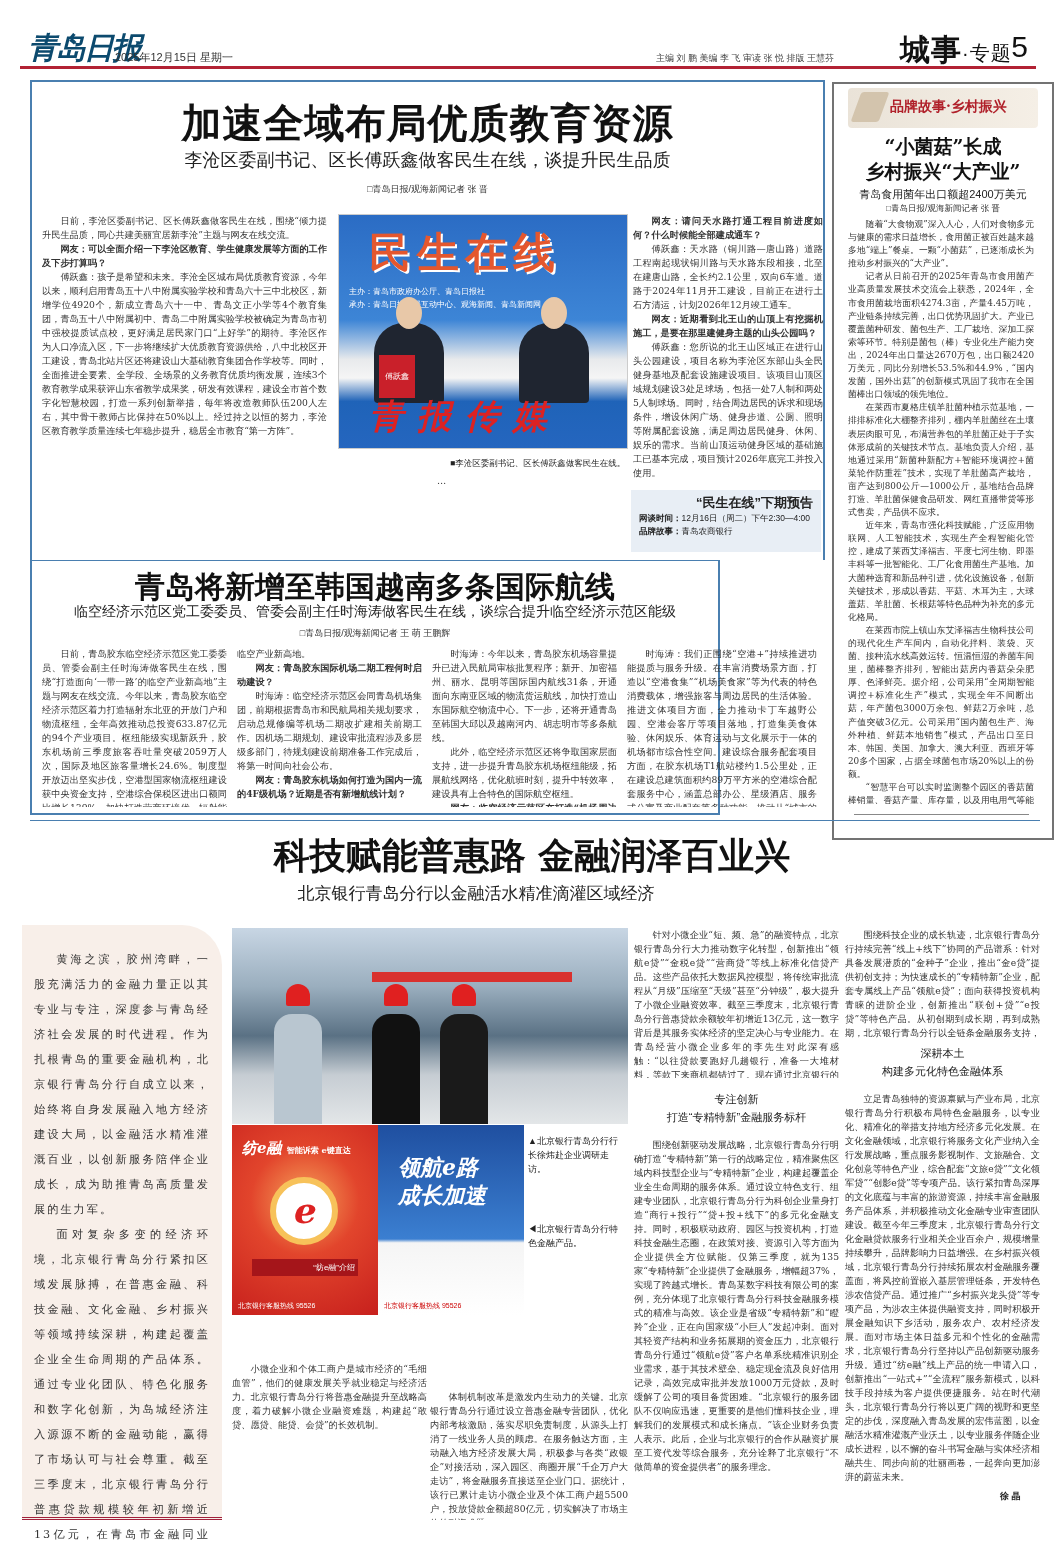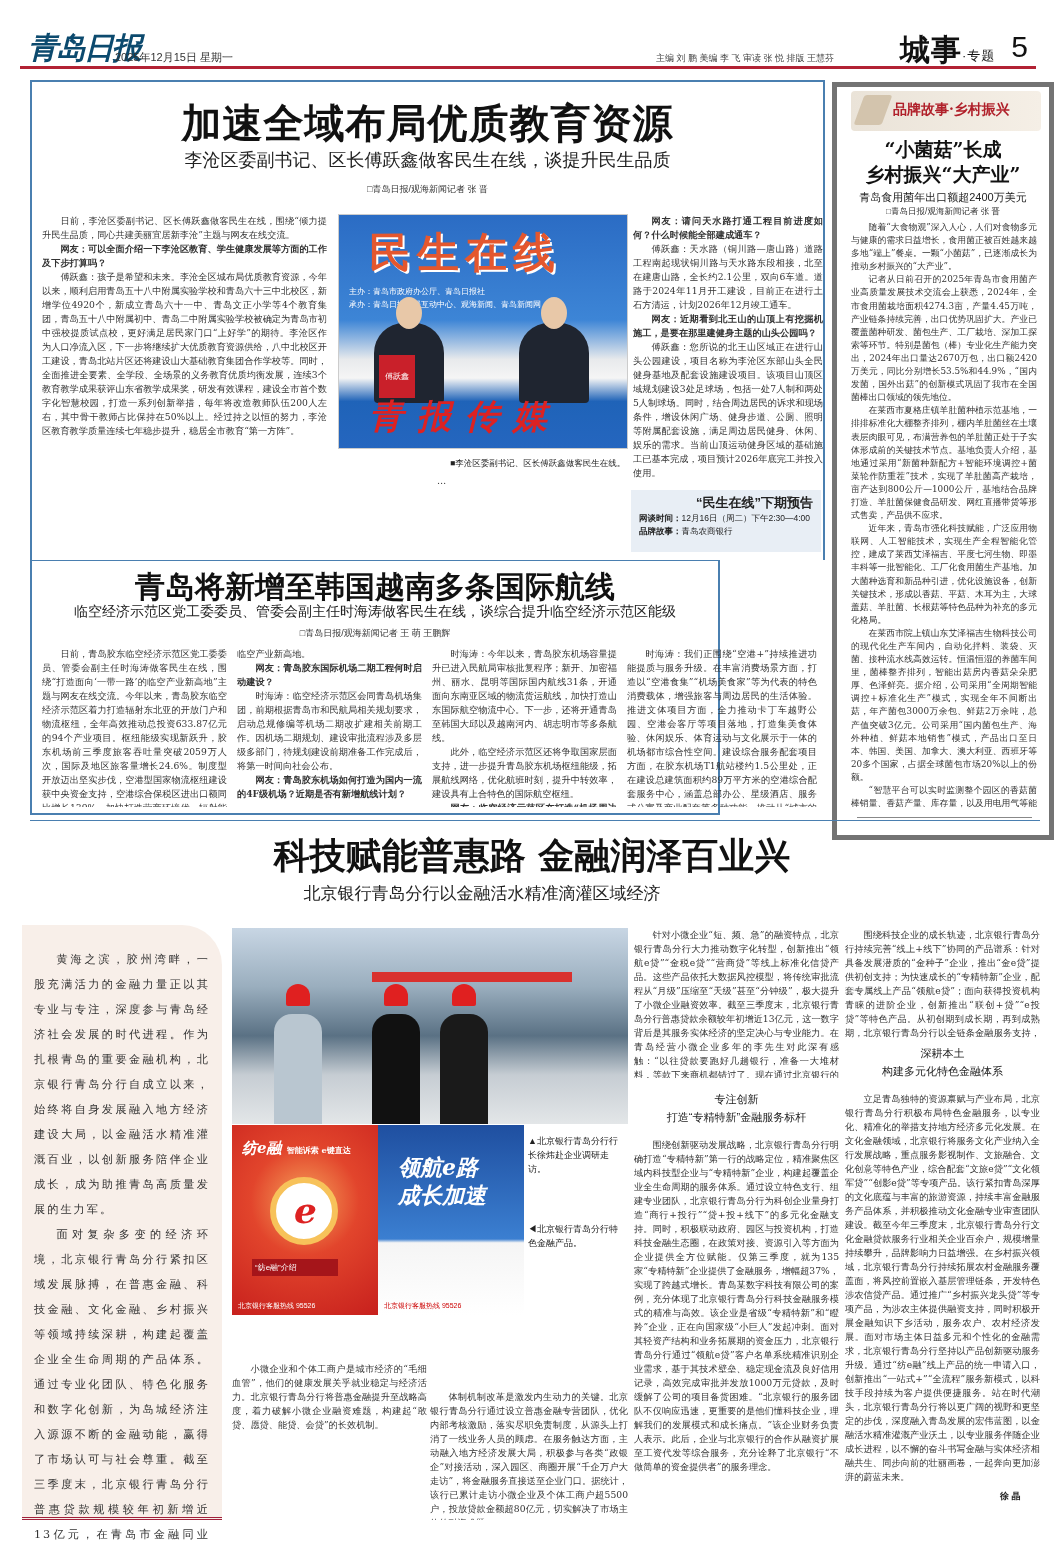--- a/index.html
+++ b/index.html
@@ -3,42 +3,42 @@
 <meta charset="utf-8">
 <style>
 *{box-sizing:border-box;margin:0;padding:0}
 body{width:1064px;height:1543px;background:#fff;font-family:"DejaVu Serif","Liberation Serif",serif;color:#222;position:relative;overflow:hidden}
 .abs{position:absolute}
 .masthead{left:20px;top:20px;width:1016px;height:46px}
 .logo{position:absolute;left:8px;top:8px;font-family:"DejaVu Serif",serif;font-size:30px;color:#0c4a6e;font-style:italic;font-weight:bold;letter-spacing:-2px}
 .date{position:absolute;left:95px;top:30px;font-family:"Liberation Sans",sans-serif;font-size:11px;color:#333}
 .editors{position:absolute;left:636px;top:32px;font-family:"Liberation Sans",sans-serif;font-size:9px;color:#444}
 .section{position:absolute;left:880px;top:10px;font-family:"Liberation Sans",sans-serif;font-size:30px;font-weight:bold;color:#111;letter-spacing:1px}
-.section small{font-size:13px;font-weight:normal}
+.section small{font-size:20px;font-weight:normal}
 .pageno{position:absolute;right:8px;top:10px;font-family:"Liberation Sans",sans-serif;font-size:30px;color:#111}
 .mrule{position:absolute;left:0;right:0;top:46px;height:3px;background:#b22234}
 .box1{left:30px;top:80px;width:795px;height:480px;border:2px solid #4a7fb0;border-bottom:none}
 .box2{left:30px;top:560px;width:690px;height:255px;border:2px solid #4a7fb0;border-top:1px solid #4a7fb0}
 .hl{font-family:"DejaVu Serif",serif;font-weight:bold;color:#111;text-align:center;width:100%}
 .sub{font-family:"Liberation Sans",sans-serif;color:#222;text-align:center;width:100%}
 .byline{font-size:9px;color:#333;text-align:center;width:100%;font-family:"Liberation Sans",sans-serif}
 .col{font-size:9.2px;line-height:14px;color:#333;text-align:justify;text-indent:2em}
 .col p{margin:0}
 .col .q{font-weight:bold;text-indent:2em}
 .photo1{left:338px;top:215px;width:290px;height:235px;background:linear-gradient(180deg,#2b6cc4 0%,#3d85d6 45%,#e8eaec 62%,#f5f5f5 70%,#1f63b8 80%,#2566bf 100%);border:1px solid #ccc}
 .ps-title{position:absolute;left:30px;top:10px;font-size:42px;color:#e4572e;font-weight:bold;text-shadow:2px 2px 0 #fff;letter-spacing:6px}
 .ps-info{position:absolute;left:10px;top:70px;font-size:8px;color:#fff;font-family:"Liberation Sans",sans-serif;line-height:13px}
 .ps-brand{position:absolute;left:30px;bottom:8px;font-size:34px;color:#d22;font-style:italic;font-weight:bold;letter-spacing:14px}
 .person{position:absolute;width:70px;height:80px;background:#1f2530;border-radius:30px 30px 4px 4px}
 .person:before{content:"";position:absolute;left:22px;top:-26px;width:26px;height:32px;background:#e8c8a8;border-radius:50%}
 .caption{font-size:8.5px;color:#222;font-family:"Liberation Sans",sans-serif}
 .notice{left:631px;top:490px;width:190px;height:62px;background:#e8eef5;padding:4px 8px}
 .notice .t{font-size:13px;font-weight:bold;text-align:right;font-family:"Liberation Sans",sans-serif}
 .notice .r{font-size:8.5px;line-height:13px;font-family:"Liberation Sans",sans-serif}
-.rbox{left:832px;top:82px;width:222px;height:758px;border:5px solid #737373}
+.rbox{left:832px;top:82px;width:222px;height:758px;border:2px solid #737373}
 .rbanner{position:absolute;left:14px;top:4px;width:190px;height:40px;background:linear-gradient(90deg,#eae3d8,#f5efe6);border-radius:4px}
 .rbanner span{position:absolute;left:42px;top:10px;font-size:14px;font-weight:bold;color:#b0202a}
 .rbanner i{position:absolute;left:8px;top:4px;width:28px;height:30px;background:#c9b79a;transform:skew(-20deg);border-radius:3px;opacity:.7}
 .pink{left:22px;top:925px;width:200px;height:595px;background:#f8efe9;border-radius:0 40px 0 0;border-bottom:3px double #a0203a}
 .pink .col{font-size:11.2px;line-height:25px;letter-spacing:2px;font-family:"DejaVu Serif",serif;color:#333}
 .factory{left:232px;top:928px;width:396px;height:196px;background:linear-gradient(180deg,#c8d6e4 0%,#9aaebe 30%,#5a7184 55%,#c6cdd3 75%,#e3e6e8 100%);overflow:hidden}
 .crane{position:absolute;left:140px;top:44px;width:200px;height:10px;background:#d9312e}
 .worker{position:absolute;bottom:0;width:48px;height:110px;border-radius:18px 18px 0 0}
 .worker:before{content:"";position:absolute;left:12px;top:-30px;width:24px;height:22px;background:#e02020;border-radius:12px 12px 2px 2px}
 .ads{left:232px;top:1125px;width:292px;height:190px}
@@ -146,21 +146,21 @@
     <p>在莱西市夏格庄镇羊肚菌种植示范基地，一排排标准化大棚整齐排列，棚内羊肚菌丝在土壤表层肉眼可见，布满营养包的羊肚菌正处于子实体形成前的关键技术节点。基地负责人介绍，基地通过采用“新菌种新配方+智能环境调控+菌菜轮作防重茬”技术，实现了羊肚菌高产栽培，亩产达到800公斤—1000公斤，基地结合品牌打造、羊肚菌保健食品研发、网红直播带货等形式售卖，产品供不应求。</p>
     <p>近年来，青岛市强化科技赋能，广泛应用物联网、人工智能技术，实现生产全程智能化管控，建成了莱西艾泽福吉、平度七河生物、即墨丰科等一批智能化、工厂化食用菌生产基地。加大菌种选育和新品种引进，优化设施设备，创新关键技术，形成以香菇、平菇、木耳为主，大球盖菇、羊肚菌、长根菇等特色品种为补充的多元化格局。</p>
     <p>在莱西市院上镇山东艾泽福吉生物科技公司的现代化生产车间内，自动化拌料、装袋、灭菌、接种流水线高效运转。恒温恒湿的养菌车间里，菌棒整齐排列，智能出菇房内香菇朵朵肥厚、色泽鲜亮。据介绍，公司采用“全周期智能调控+标准化生产”模式，实现全年不间断出菇，年产菌包3000万余包、鲜菇2万余吨，总产值突破3亿元。公司采用“国内菌包生产、海外种植、鲜菇本地销售”模式，产品出口至日本、韩国、美国、加拿大、澳大利亚、西班牙等20多个国家，占据全球菌包市场20%以上的份额。</p>
     <p>“智慧平台可以实时监测整个园区的香菇菌棒销量、香菇产量、库存量，以及用电用气等能耗数据。”七河生物相关负责人介绍，通过应用智慧化技术，整个园区实现了从进料、育种到生产、加工，再到储运、销售的全链条智慧化决策、智能化生产和精细化管理。一个人仅用一部手机，就可以管理20多个大棚，生产效率提高4倍，运营成本则降低30%。</p>
   </div>
   <div class="abs" style="left:20px;top:730px;width:175px;height:1px;background:#888"></div>
 </div>
 
 <div class="abs" style="left:30px;top:820px;width:1010px;height:1px;background:#4a7fb0"></div>
 <div class="abs hl" style="left:0;top:832px;width:1064px;font-size:36px">科技赋能普惠路  金融润泽百业兴</div>
-<div class="abs sub" style="left:6px;top:882px;width:952px;font-size:17px">北京银行青岛分行以金融活水精准滴灌区域经济</div>
+<div class="abs sub" style="left:0;top:882px;width:952px;font-size:17px">北京银行青岛分行以金融活水精准滴灌区域经济</div>
 
 <div class="abs pink">
   <div class="col" style="padding:22px 12px 0 12px">
     <p>黄海之滨，胶州湾畔，一股充满活力的金融力量正以其专业与专注，深度参与青岛经济社会发展的时代进程。作为扎根青岛的重要金融机构，北京银行青岛分行自成立以来，始终将自身发展融入地方经济建设大局，以金融活水精准灌溉百业，以创新服务陪伴企业成长，成为助推青岛高质量发展的生力军。</p>
     <p>面对复杂多变的经济环境，北京银行青岛分行紧扣区域发展脉搏，在普惠金融、科技金融、文化金融、乡村振兴等领域持续深耕，构建起覆盖企业全生命周期的产品体系。通过专业化团队、特色化服务和数字化创新，为岛城经济注入源源不断的金融动能，赢得了市场认可与社会尊重。截至三季度末，北京银行青岛分行普惠贷款规模较年初新增近13亿元，在青岛市金融同业机构中名列前茅，科技金融、特色金融等多领域全面发展，交出了一份服务实体经济的出色答卷。</p>
   </div>
 </div>
 
 <div class="abs factory">
   <div class="crane"></div>
@@ -170,21 +170,21 @@
 </div>
 <div class="abs caption" style="left:528px;top:1134px;width:95px;font-size:9px;line-height:14px">▲北京银行青岛分行行长徐炜赴企业调研走访。</div>
 <div class="abs caption" style="left:528px;top:1222px;width:95px;font-size:9px;line-height:14px">◀北京银行青岛分行特色金融产品。</div>
 
 <div class="abs ads">
   <div class="ad1">
     <div class="t"><span>纺e融</span> <small style="font-size:8px;font-style:normal">智能诉索 e键直达</small></div>
     <div class="ring">
         <span>e</span>
       </div>
-    <div class="abs" style="left:20px;top:134px;width:86px;background:#a5151a;color:#fff;font-size:8px;text-align:left;padding:3px;font-family:'Liberation Sans',sans-serif">“纺e融”介绍</div>
+    <div class="abs" style="left:20px;top:134px;width:106px;background:#a5151a;color:#fff;font-size:8px;text-align:right;padding:3px;font-family:'Liberation Sans',sans-serif">“纺e融”介绍</div>
     <div class="tel">北京银行客服热线 95526</div>
   </div>
   <div class="ad2">
     <div class="t">
         <div>领航e路</div>
         <div>成长加速</div>
       </div>
     <div class="tel">北京银行客服热线 95526</div>
   </div>
 </div>

